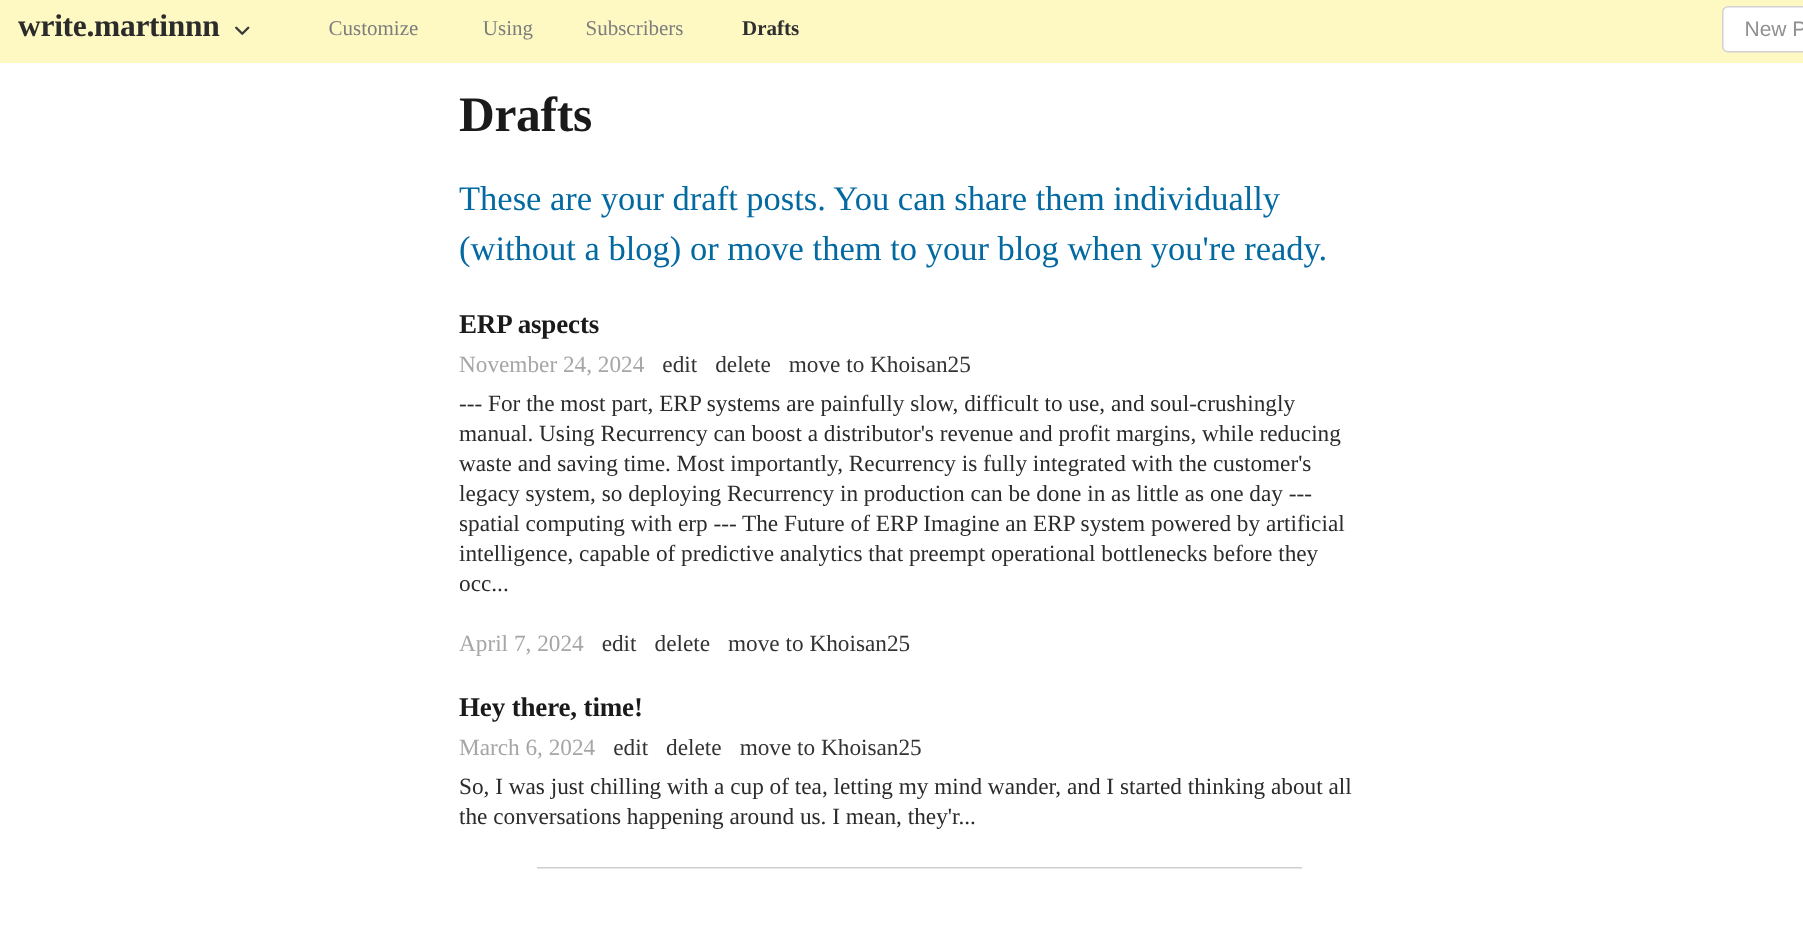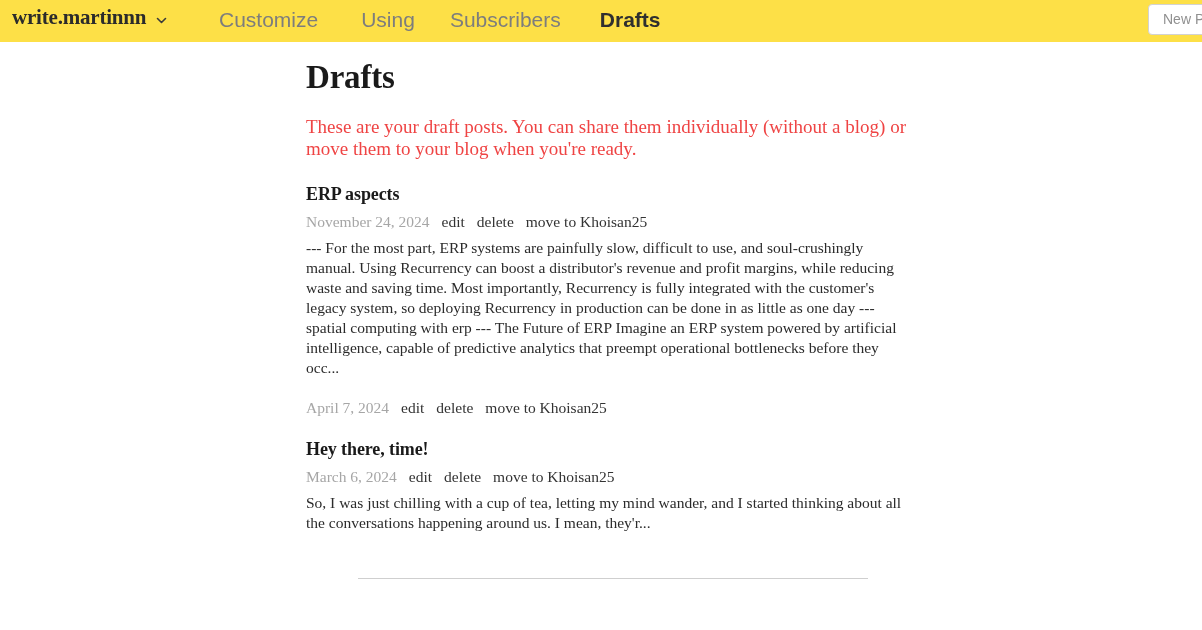--- a/index.html
+++ b/index.html
@@ -15,21 +15,21 @@
     font-family: "Liberation Serif", serif;
     color: #222222;
     -webkit-font-smoothing: antialiased;
   }
 
   
   .header {
     position: relative;
     height: 42px;
     width: 1202px;
-    background: #fde047;
+    background: #fef9c3;
   }
   .brand {
     position: absolute;
     left: 12px;
     top: 4px;
     display: flex;
     align-items: center;
     gap: 10px;
     cursor: pointer;
   }
@@ -54,26 +54,27 @@
   .nav {
     position: absolute;
     left: 219px;
     top: 10px;
     display: flex;
     align-items: center;
     gap: 0;
     font-family: "Liberation Sans", sans-serif;
   }
   .nav-item {
-    font-size: 21px;
+    font-size: 14px;
     color: #7d7d7d;
     text-decoration: none;
     white-space: nowrap;
     cursor: pointer;
     line-height: 20px;
+    font-family: Liberation Serif, serif;
   }
   .nav-gap-1 { width: 43px; }
   .nav-gap-2 { width: 35px; }
   .nav-gap-3 { width: 39px; }
   .nav-item.active {
     color: #2f2f2f;
     font-weight: bold;
   }
 
   .new-post-button {
@@ -108,23 +109,23 @@
     font-family: "Liberation Serif", serif;
     font-weight: bold;
     font-size: 33px;
     line-height: 38px;
     color: #1a1a1a;
     margin: 16px 0 0 0;
     letter-spacing: -0.2px;
   }
 
   .intro {
-    font-size: 19px;
-    line-height: 22px;
-    color: #ef4444;
+    font-size: 23px;
+    line-height: 33px;
+    color: #0369a1;
     margin: 20px 0 0 0;
     width: 606px;
   }
 
   .drafts-list { margin-top: 22px; }
 
   .draft-item { margin-bottom: 0; }
   .draft-item + .draft-item { margin-top: 20px; }
 
   .draft-title {

